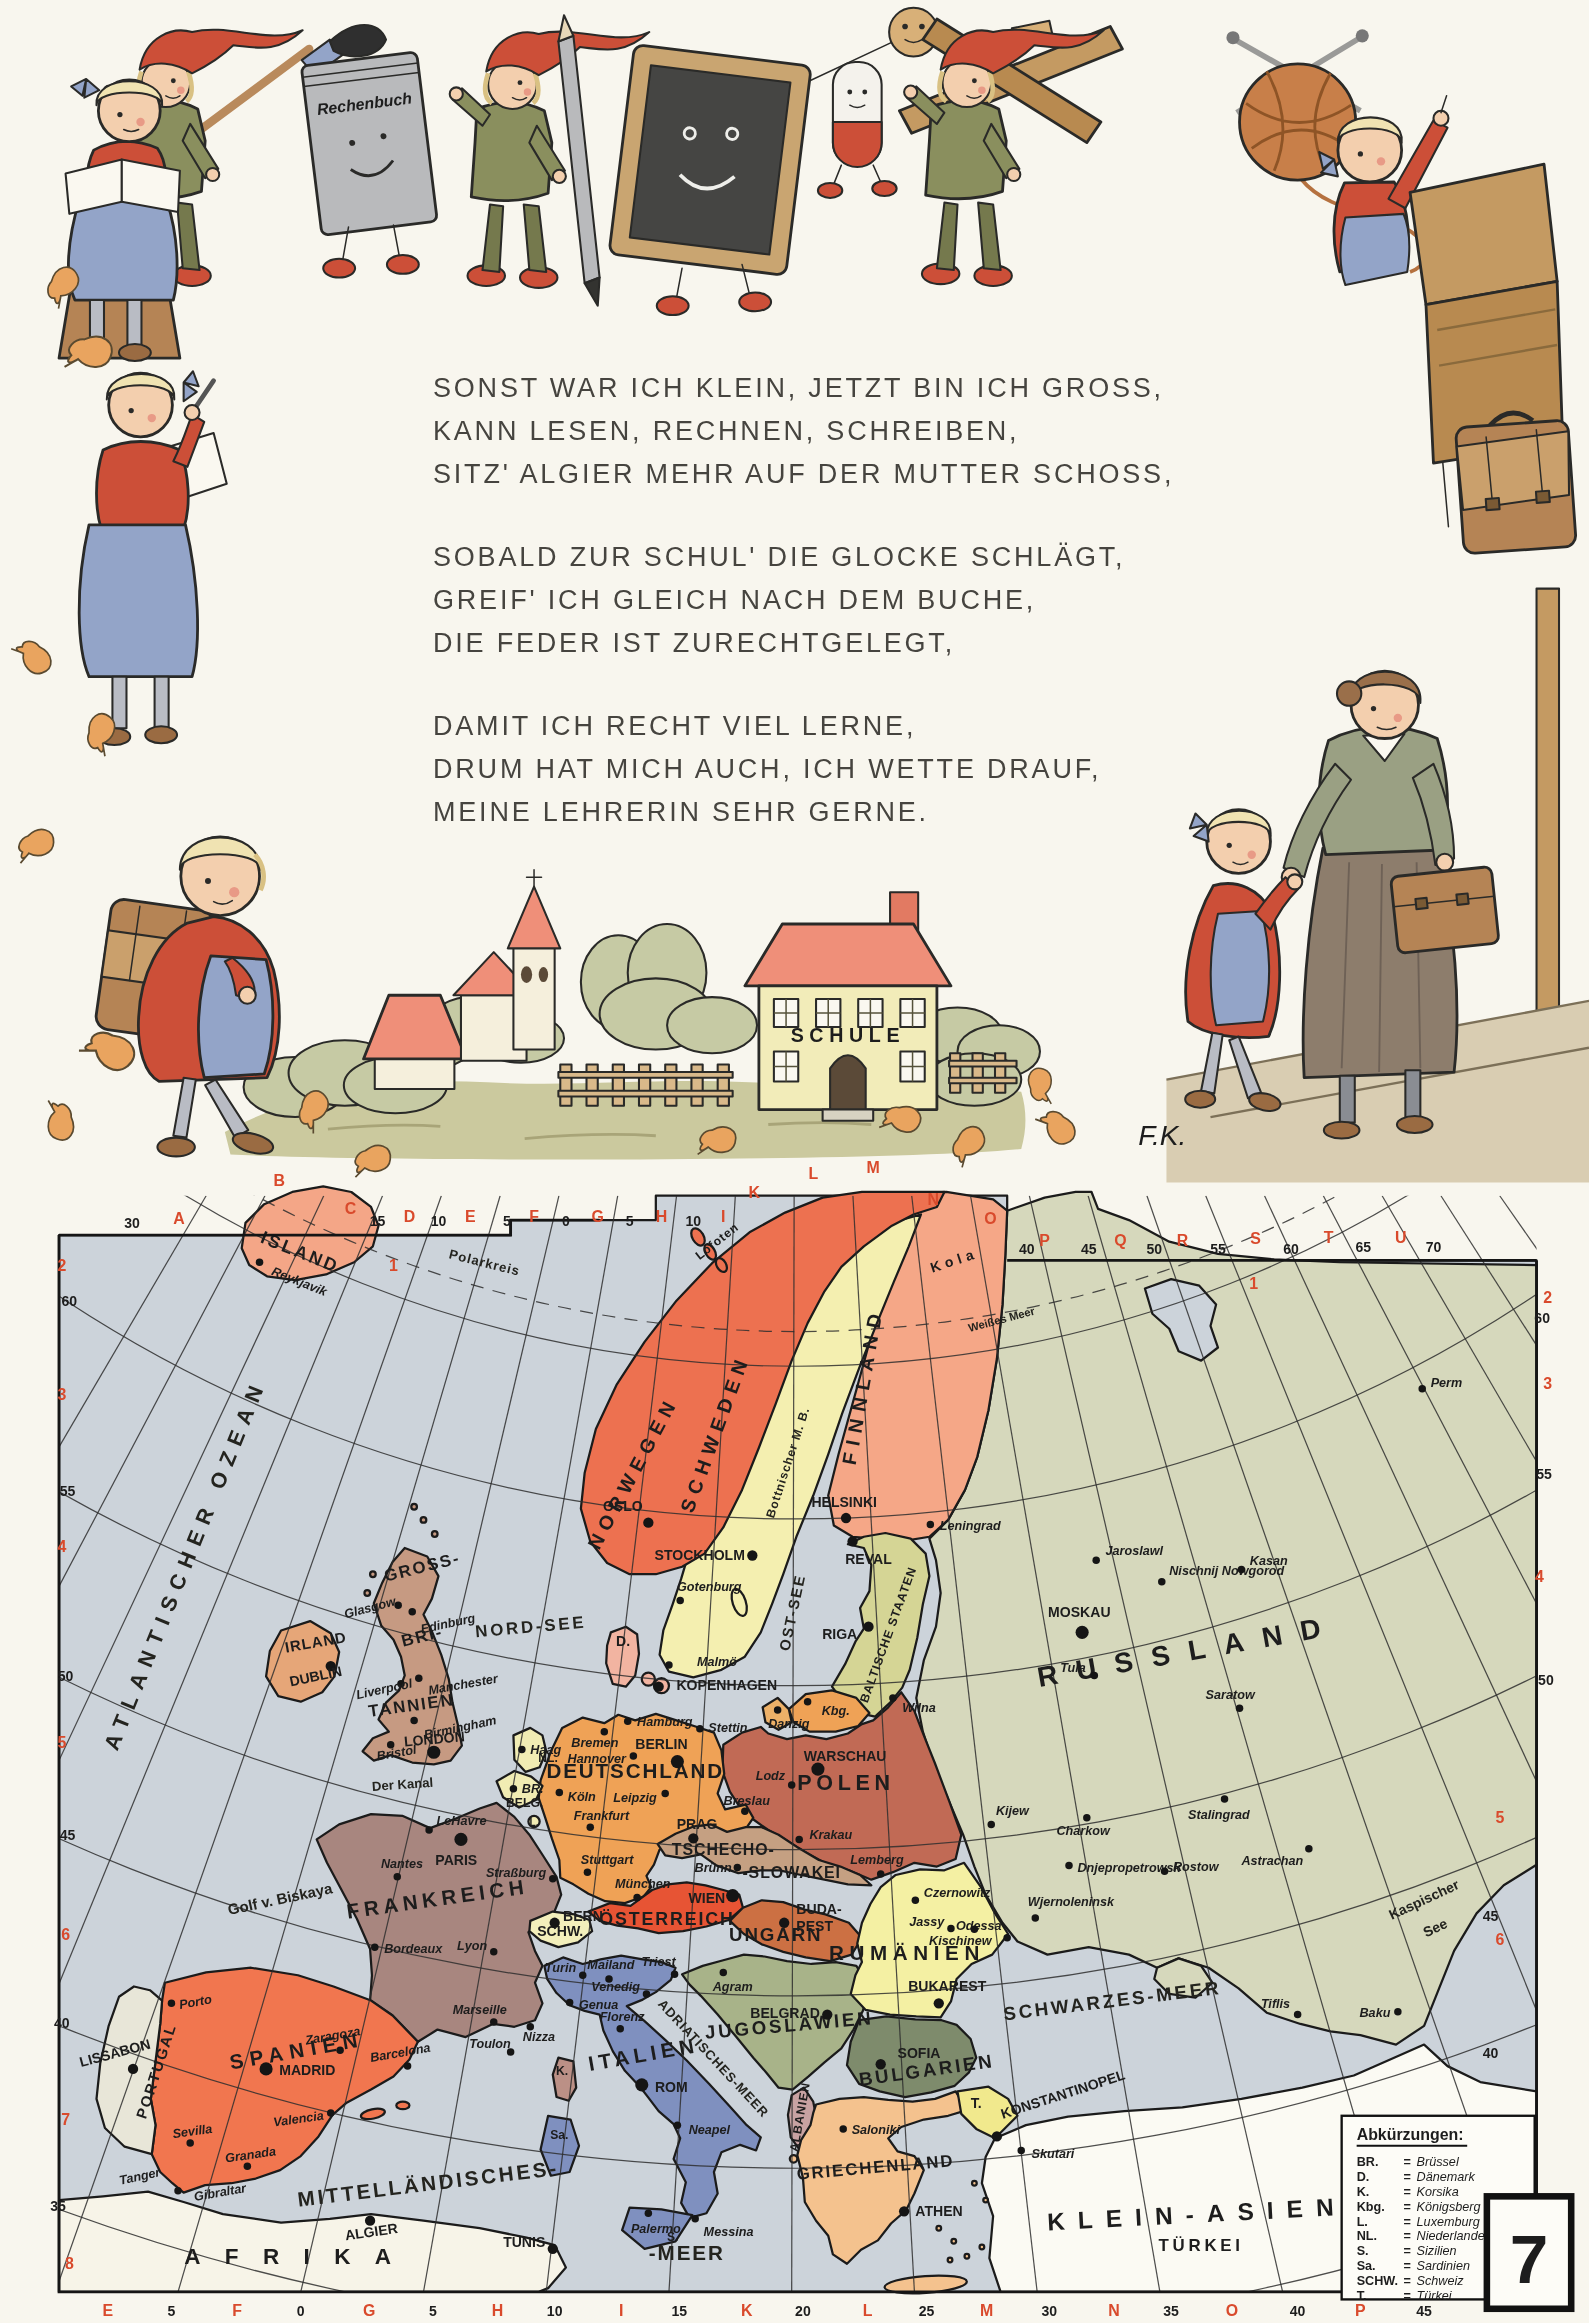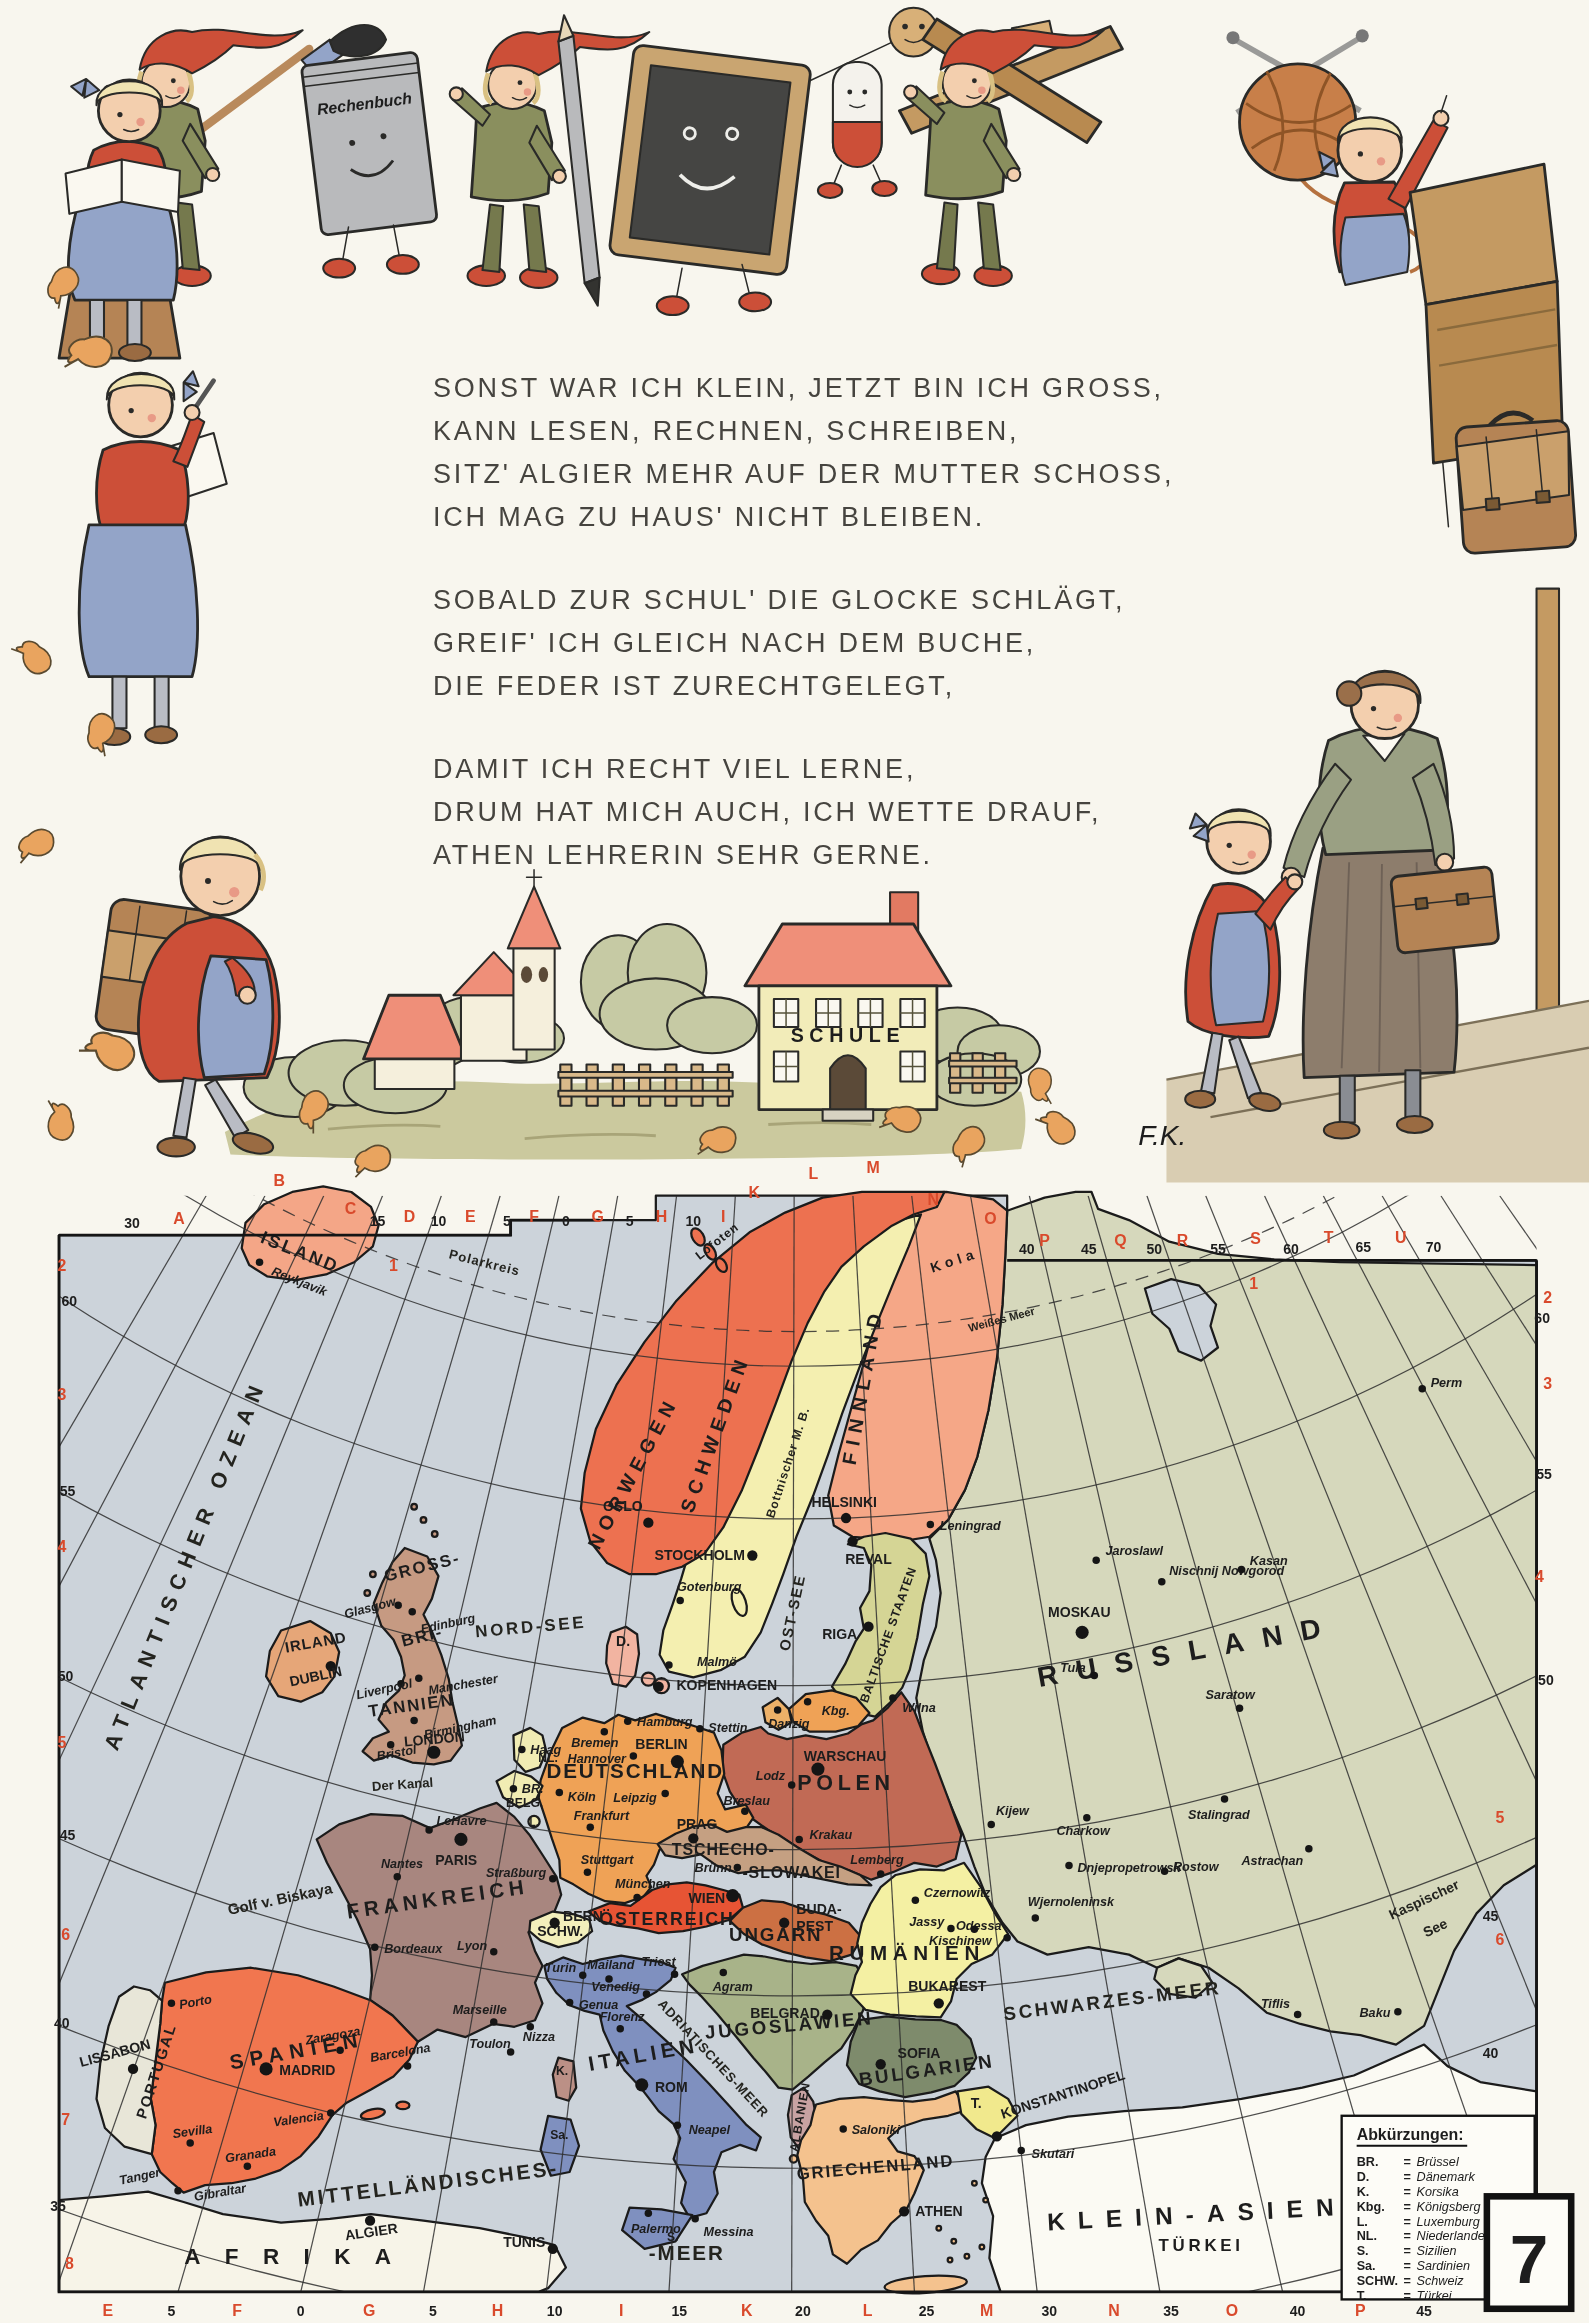--- a/index.html
+++ b/index.html
@@ -850,27 +850,26 @@
     <rect x="1587" y="2344" width="90" height="120" fill="#fdfcf7" stroke="#111" stroke-width="7"></rect>
     <text x="1632" y="2436" text-anchor="middle" font-size="74" font-weight="bold" font-family="'Liberation Serif',serif">7</text>
   </g>
 </svg>
 
 <div id="poem">
       <div class="stanza">
         <div>SONST WAR ICH KLEIN, JETZT BIN ICH GROSS,</div>
         <div>KANN LESEN, RECHNEN, SCHREIBEN,</div>
         <div>SITZ' ALGIER MEHR AUF DER MUTTER SCHOSS,</div>
-        <div>ICH MAG ZU HAUS' NICHT BLEIBEN.</div>
       </div>
       <div class="stanza">
         <div>SOBALD ZUR SCHUL' DIE GLOCKE SCHLÄGT,</div>
         <div>GREIF' ICH GLEICH NACH DEM BUCHE,</div>
         <div>DIE FEDER IST ZURECHTGELEGT,</div>
       </div>
       <div class="stanza">
         <div>DAMIT ICH RECHT VIEL LERNE,</div>
         <div>DRUM HAT MICH AUCH, ICH WETTE DRAUF,</div>
-        <div>ATHEN LEHRERIN SEHR GERNE.</div>
+        <div>MEINE LEHRERIN SEHR GERNE.</div>
       </div>
     </div>
 </div>
 
 
 </body></html>

